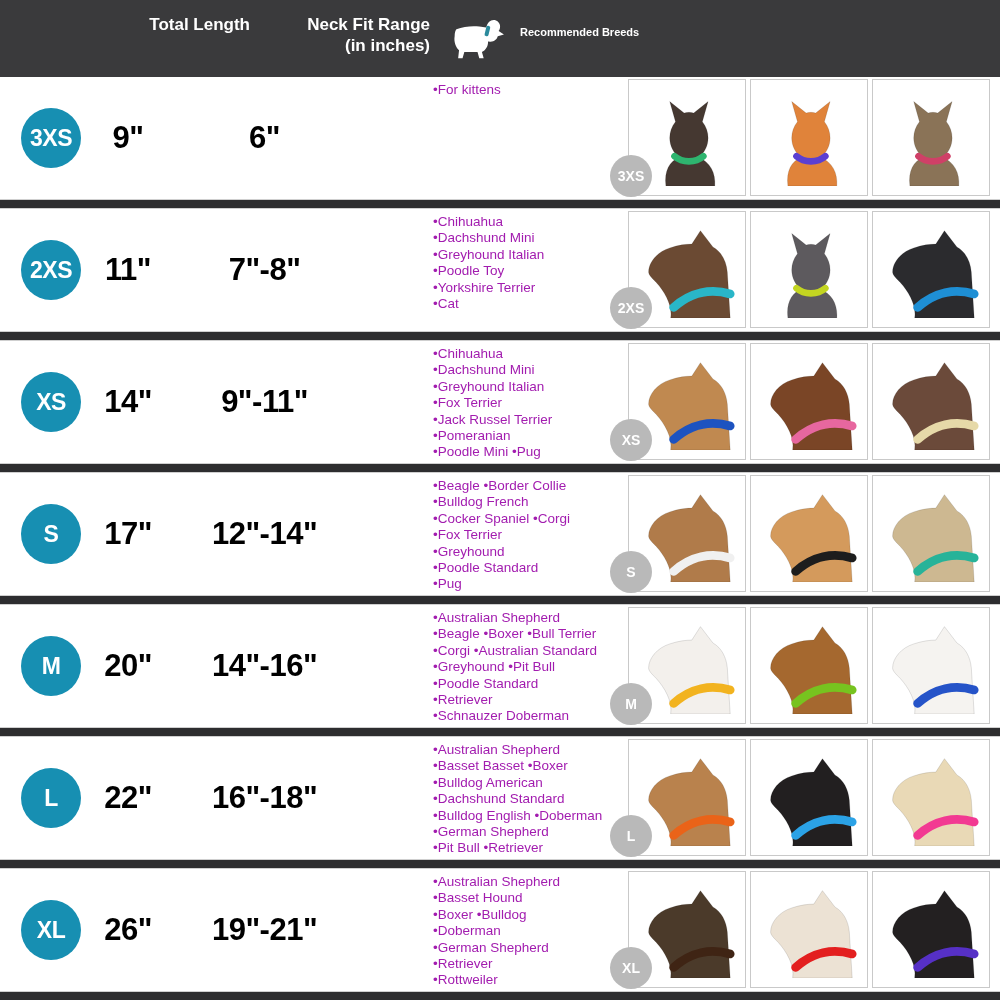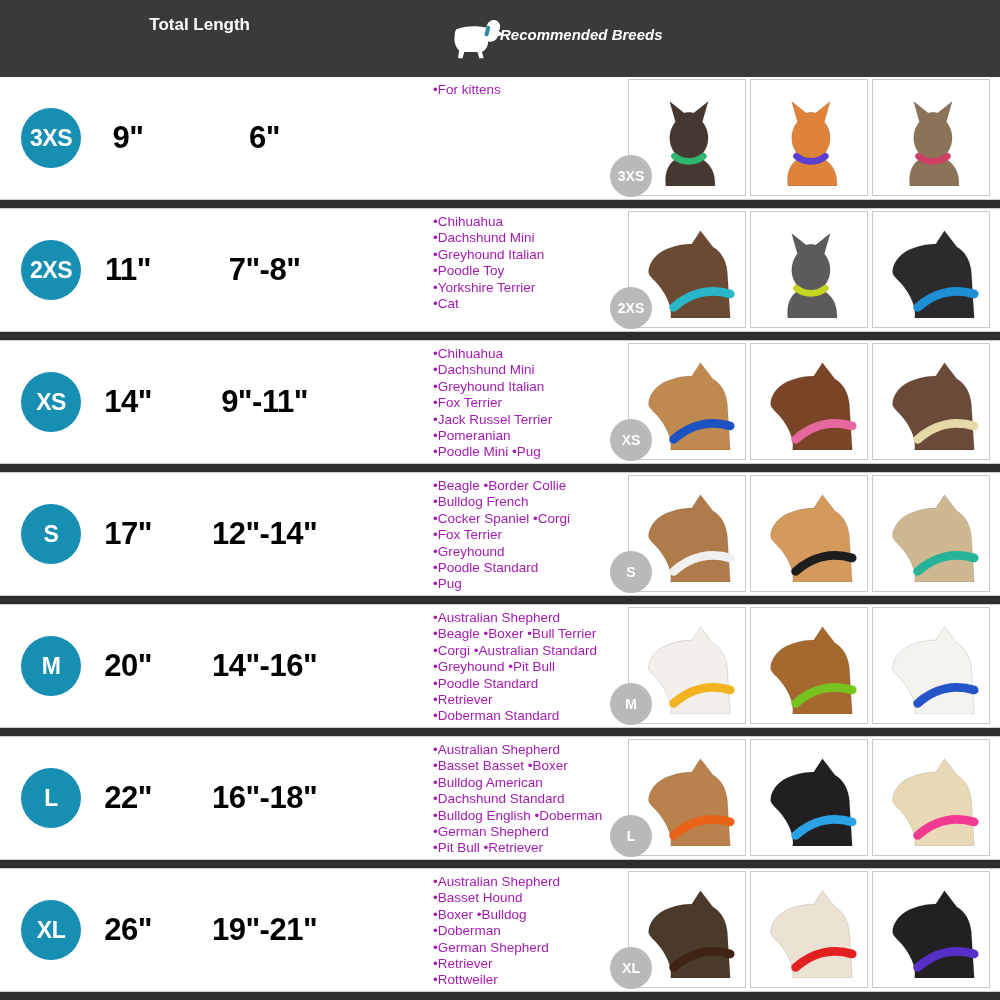--- a/index.html
+++ b/index.html
@@ -9,21 +9,21 @@
     display:flex;flex-direction:column;
   }
   
   .header{
     position:relative;height:77px;flex:0 0 77px;background:#3a3a3c;color:#fff;
   }
   .h-col{position:absolute;top:14px;text-align:right;font-weight:bold;font-size:17px;line-height:21px;}
   .h-col1{left:55px;width:195px;}
   .h-col2{left:235px;width:195px;}
   .h-icon{position:absolute;left:442px;top:16px;width:64px;height:44px;}
-  .h-col3{position:absolute;left:500px;top:26px;font-weight:bold;font-size:15px;font-style:italic;}
+  .h-col3{position:absolute;left:520px;top:26px;font-weight:bold;font-size:11px;}
   
   .sep{flex:0 0 10px;height:10px;background:#2d2d2f;border-top:1px solid #cfcfcf;border-bottom:1px solid #cfcfcf;box-sizing:border-box;background-clip:padding-box;}
   .bottombar{flex:1 1 auto;background:#2d2d2f;border-top:1px solid #cfcfcf;}
   
   .row{position:relative;height:122px;flex:0 0 122px;background:#fff;}
   .circle{
     position:absolute;left:21px;top:50%;transform:translateY(-50%);
     width:60px;height:60px;border-radius:50%;background:#178fb2;
     display:flex;align-items:center;justify-content:center;
     color:#fff;font-weight:bold;font-size:23px;letter-spacing:-0.5px;
@@ -61,20 +61,24 @@
   <symbol id="cat-shape" viewBox="0 0 100 100">
     <path class="fur" d="M28,100 C26,84 32,74 42,70 C36,66 32,58 32,50 C32,44 34,38 38,33 L32,12 L47,24 C50,23 54,23 57,24 L72,12 L66,33 C70,38 72,44 72,50 C72,58 68,66 62,70 C74,75 80,86 79,100 Z"></path>
     <path fill="none" stroke="var(--collar,#333)" stroke-width="7" stroke-linecap="round" d="M37,69 C45,76 59,76 67,69"></path>
   </symbol>
 </svg>
 
 <header class="header">
   <div class="h-col h-col1">
     <div>Total Length</div>
   </div>
+  <div class="h-col h-col2">
+    <div>Neck Fit Range</div>
+    <div>(in inches)</div>
+  </div>
   <svg class="h-icon" viewBox="0 0 72 50">
     <path fill="#ffffff" d="M3,6 L16,15 C24,12 34,11 42,12 L50,13 C51,7 56,3 61,5 C66,7 67,13 64,17 L70,21 L63,23 C62,27 58,30 53,29 L52,29 C52,35 49,39 45,41 L47,48 L42,48 L40,41 L25,41 L23,48 L18,48 L19,39 C15,35 13,29 14,23 C14,19 15,16 16,15 Z"></path>
     <rect x="49" y="11" width="4.5" height="12" rx="2" fill="#2a8a9c" transform="rotate(14 51 17)"></rect>
   </svg>
   <div class="h-col3">Recommended Breeds</div>
 </header>
 
 <section class="row">
   <div class="circle">
       <span>3XS</span>
@@ -218,21 +222,21 @@
     </div>
   <div class="len">20"</div>
   <div class="neck">14"-16"</div>
   <div class="breeds">
       <div class="breed-line">•Australian Shepherd</div>
       <div class="breed-line">•Beagle •Boxer •Bull Terrier</div>
       <div class="breed-line">•Corgi •Australian Standard</div>
       <div class="breed-line">•Greyhound •Pit Bull</div>
       <div class="breed-line">•Poodle Standard</div>
       <div class="breed-line">•Retriever</div>
-      <div class="breed-line">•Doberman Standard</div>
+      <div class="breed-line">•Schnauzer Doberman</div>
     </div>
   <div class="photos">
     <figure class="photo" data-type="dog" title="bull terrier with yellow collar" style="--fur: #f3f0ec; --collar: #f2b31f;">
         <svg class="animal dog-shape">
           <use href="#dog-shape"></use>
         </svg>
       </figure>
     <figure class="photo" data-type="dog" title="boxer with green collar" style="--fur: #a5682f; --collar: #77c31f;">
         <svg class="animal dog-shape">
           <use href="#dog-shape"></use>

